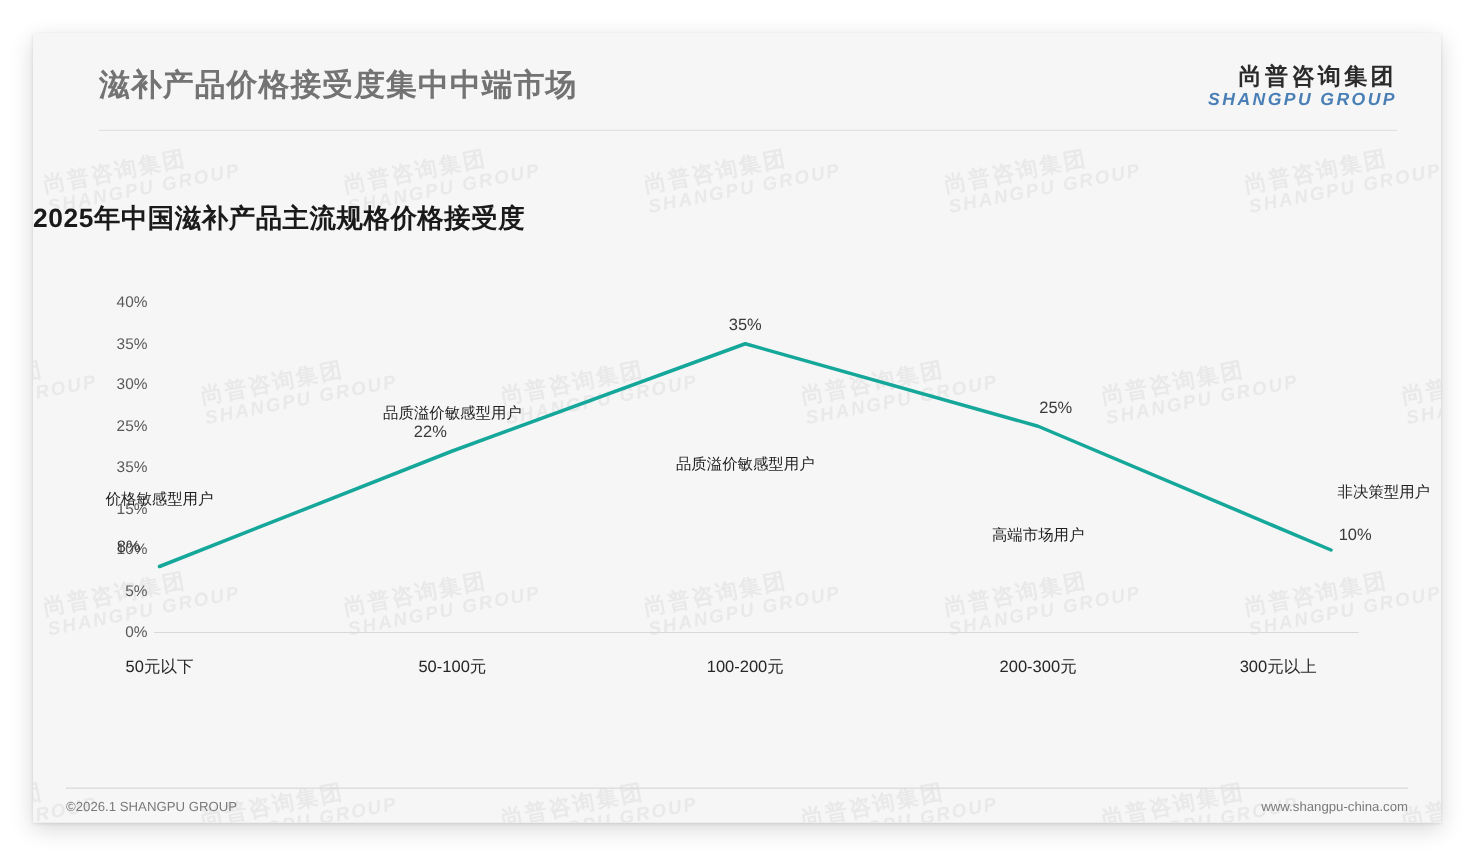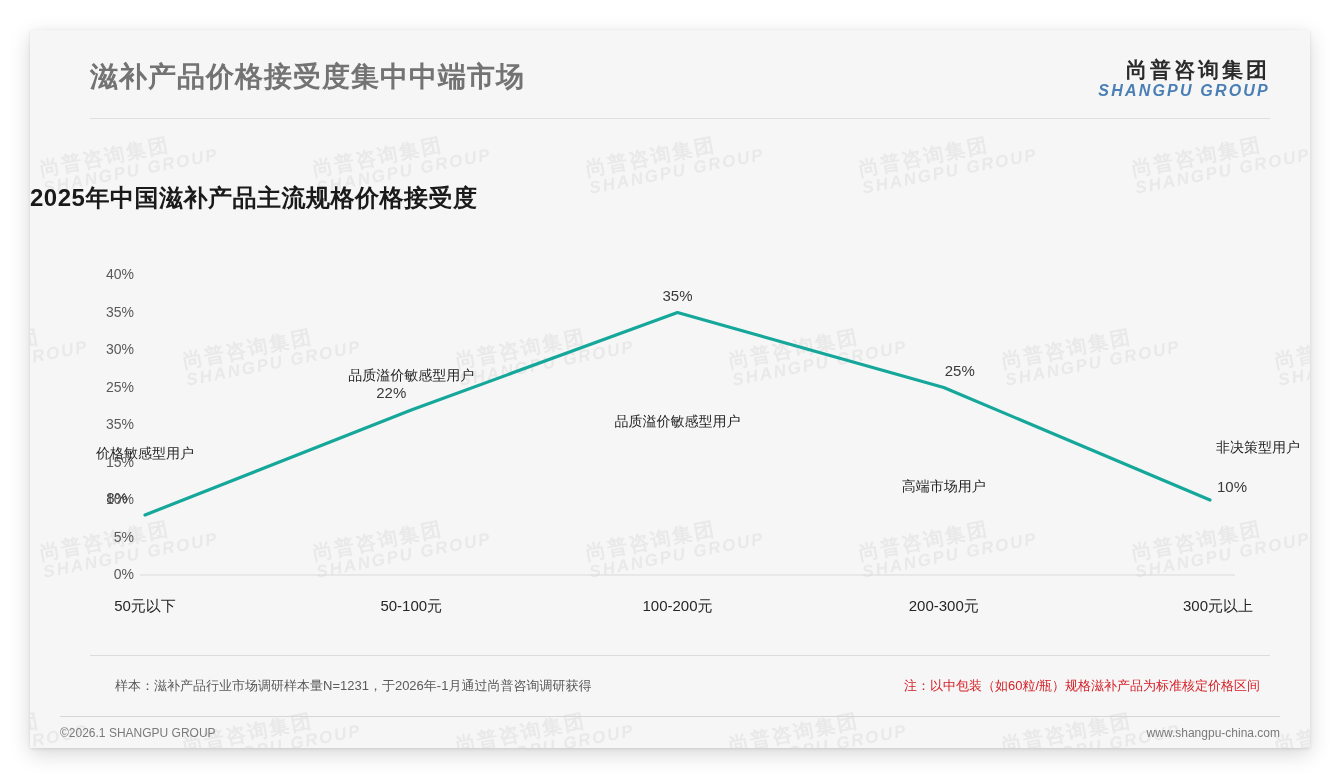--- a/index.html
+++ b/index.html
@@ -293,37 +293,33 @@
       <div class="ytick" style="left: 48px; top: 348.5px;">25%</div>
       <div class="ytick" style="left: 48px; top: 386px;">35%</div>
       <div class="ytick" style="left: 48px; top: 423.5px;">15%</div>
       <div class="ytick" style="left: 48px; top: 461px;">10%</div>
       <div class="ytick" style="left: 48px; top: 498.5px;">5%</div>
       <div class="ytick" style="left: 48px; top: 536px;">0%</div>
       <div class="xtick" style="left: 115px; top: 567px;">50元以下</div>
       <div class="xtick" style="left: 381.25px; top: 567px;">50-100元</div>
       <div class="xtick" style="left: 647.5px; top: 567px;">100-200元</div>
       <div class="xtick" style="left: 913.75px; top: 567px;">200-300元</div>
-      <div class="xtick" style="left: 1188px; top: 567px;">300元以上</div>
+      <div class="xtick" style="left: 1132px; top: 567px;">300元以上</div>
       <div class="dlabel" style="left: 87px; top: 459px;">8%</div>
       <div class="dlabel" style="left: 361.25px; top: 354px;">22%</div>
       <div class="dlabel" style="left: 647.5px; top: 256.5px;">35%</div>
       <div class="dlabel" style="left: 929.75px; top: 331.5px;">25%</div>
       <div class="dlabel" style="left: 1202px; top: 448px;">10%</div>
       <div class="anno" style="left: 115px; top: 414.5px;">价格敏感型用户</div>
       <div class="anno" style="left: 381.25px; top: 337.25px;">品质溢价敏感型用户</div>
       <div class="anno" style="left: 647.5px; top: 383px;">品质溢价敏感型用户</div>
       <div class="anno" style="left: 913.75px; top: 447.5px;">高端市场用户</div>
       <div class="anno" style="left: 1228px; top: 409.25px;">非决策型用户</div>
     </div>
 
-  <div id="notes">
-    <div id="note-sample">样本：滋补产品行业市场调研样本量N=1231，于2026年-1月通过尚普咨询调研获得</div>
-    <div id="note-red">注：以中包装（如60粒/瓶）规格滋补产品为标准核定价格区间</div>
-  </div>
 
   <div id="footer-divider"></div>
   <div id="footer">
     <div id="copyright">©2026.1 SHANGPU GROUP</div>
     <div id="website">www.shangpu-china.com</div>
   </div>
 
 </div>
 
 </body></html>

